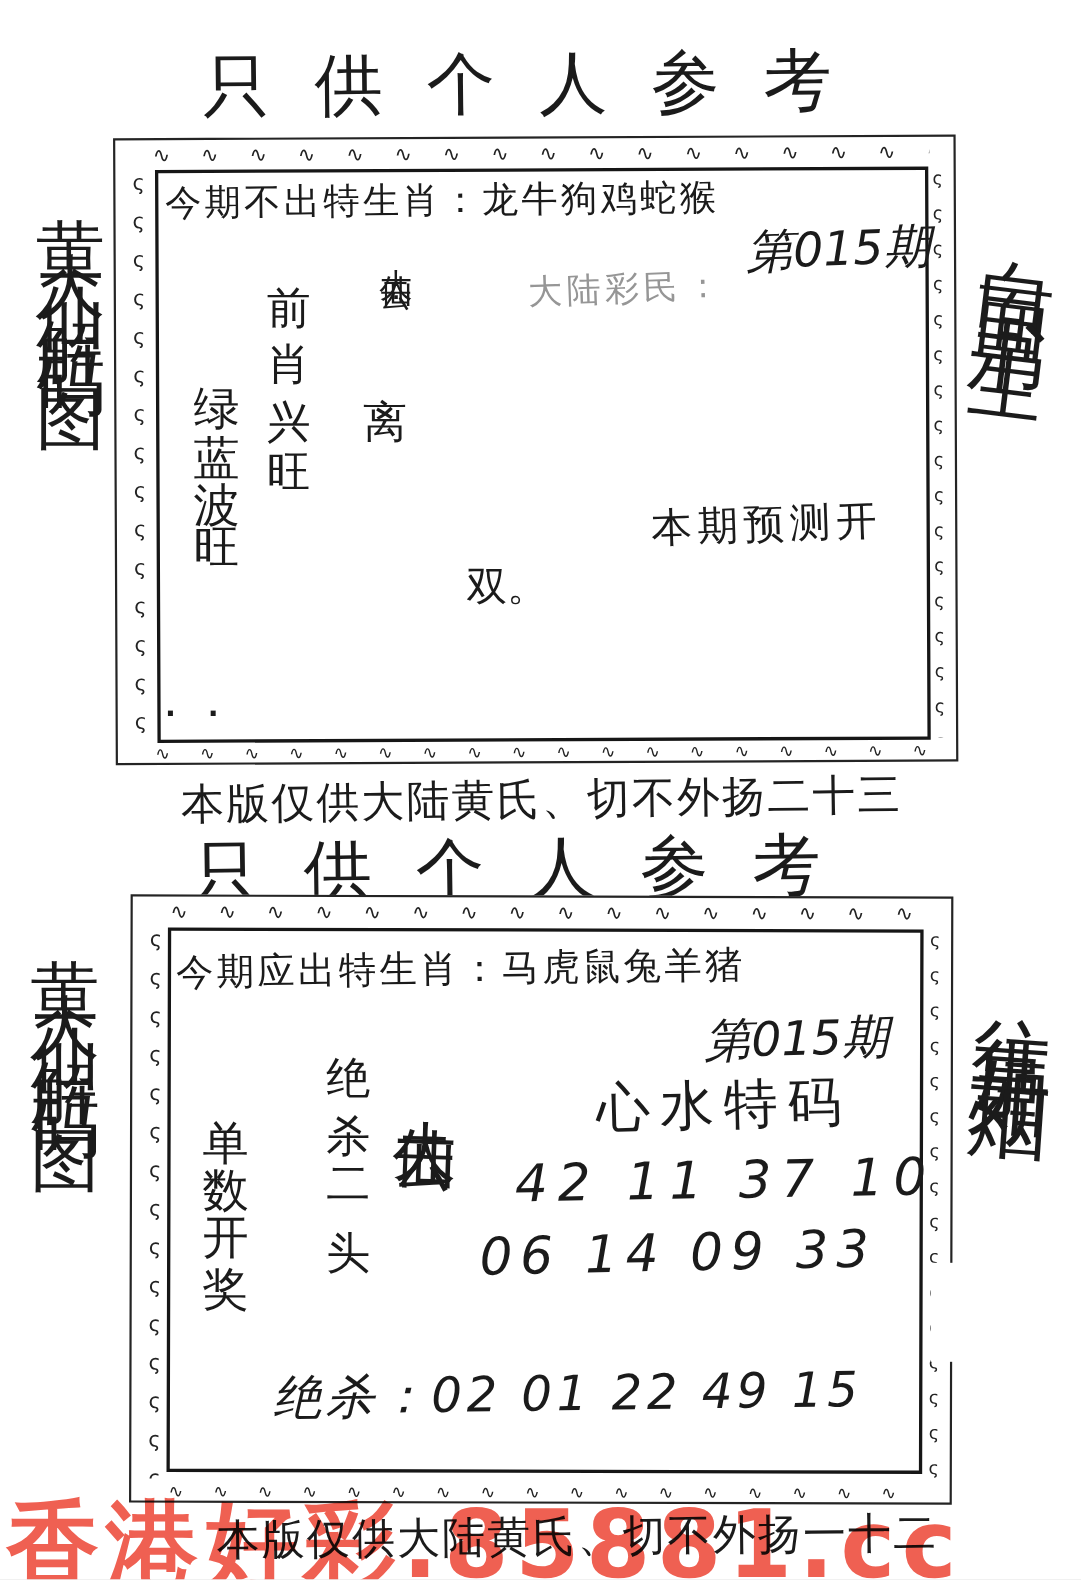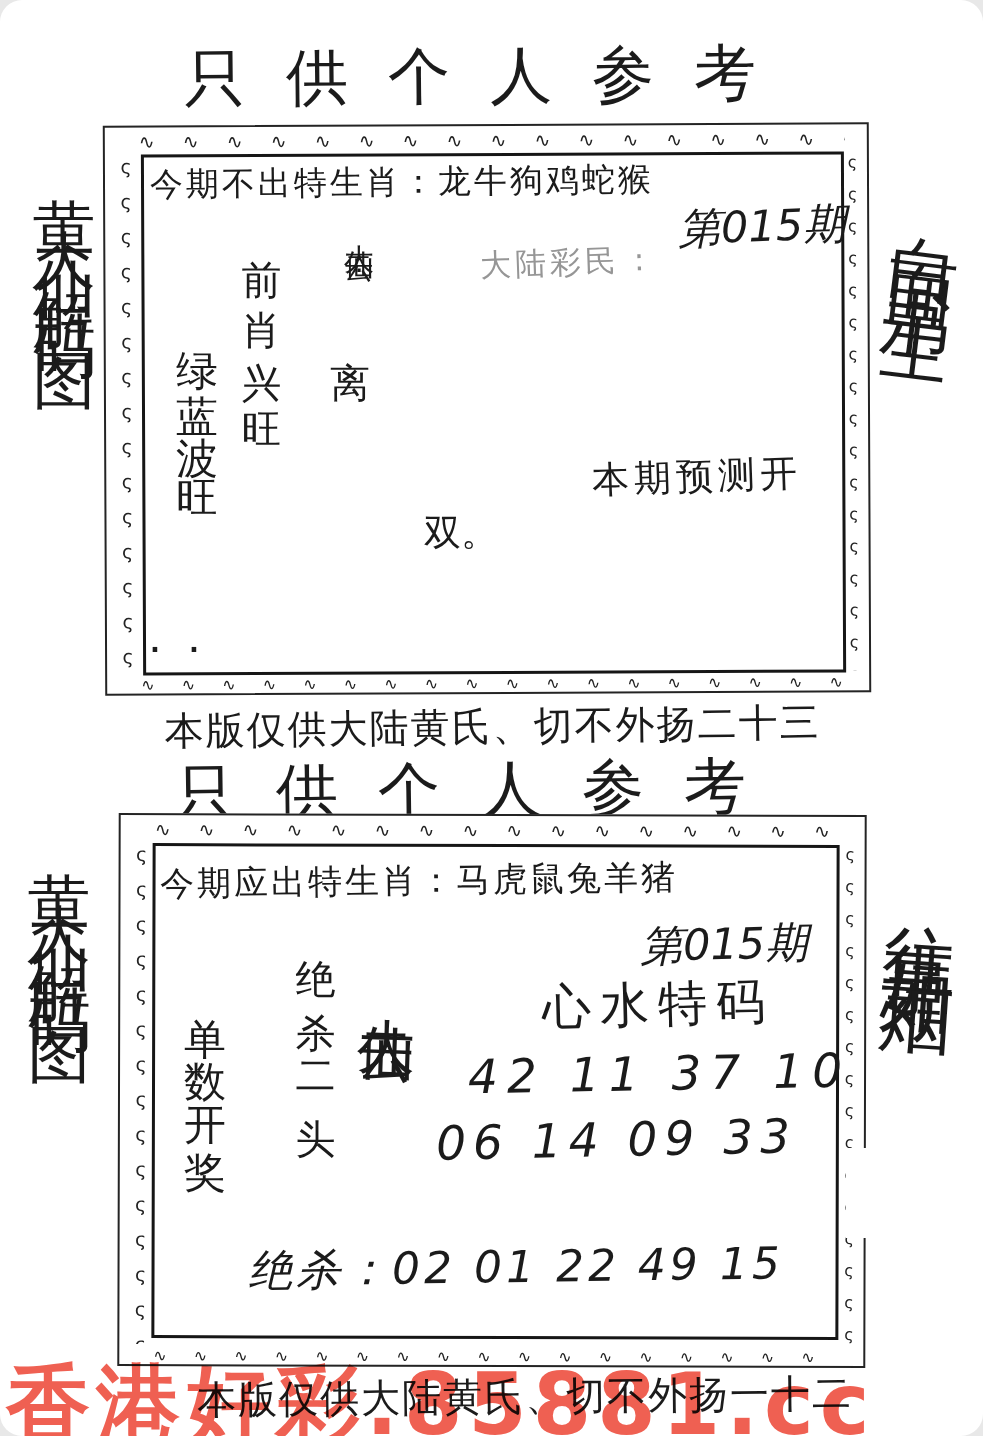--- a/index.html
+++ b/index.html
@@ -5,21 +5,20 @@
   * { margin:0; padding:0; box-sizing:border-box; }
   html,body { background:#e8e8e8; }
   .page {
     position:relative;
     width:983px; height:1436px;
     margin:0 auto;
     background:#ffffff;
     overflow:hidden;
     font-family:"DejaVu Sans", sans-serif;
     color:#1b1b1b;
-    border-radius:22px;
   }
   .abs { position:absolute; }
 
   
   .big-title {
     font-size:62px; letter-spacing:40px;
     text-align:center; white-space:nowrap;
     font-weight:500;
   }
   #title-top  { left:150px; top:34px;  width:680px; transform:rotate(-0.6deg); }

